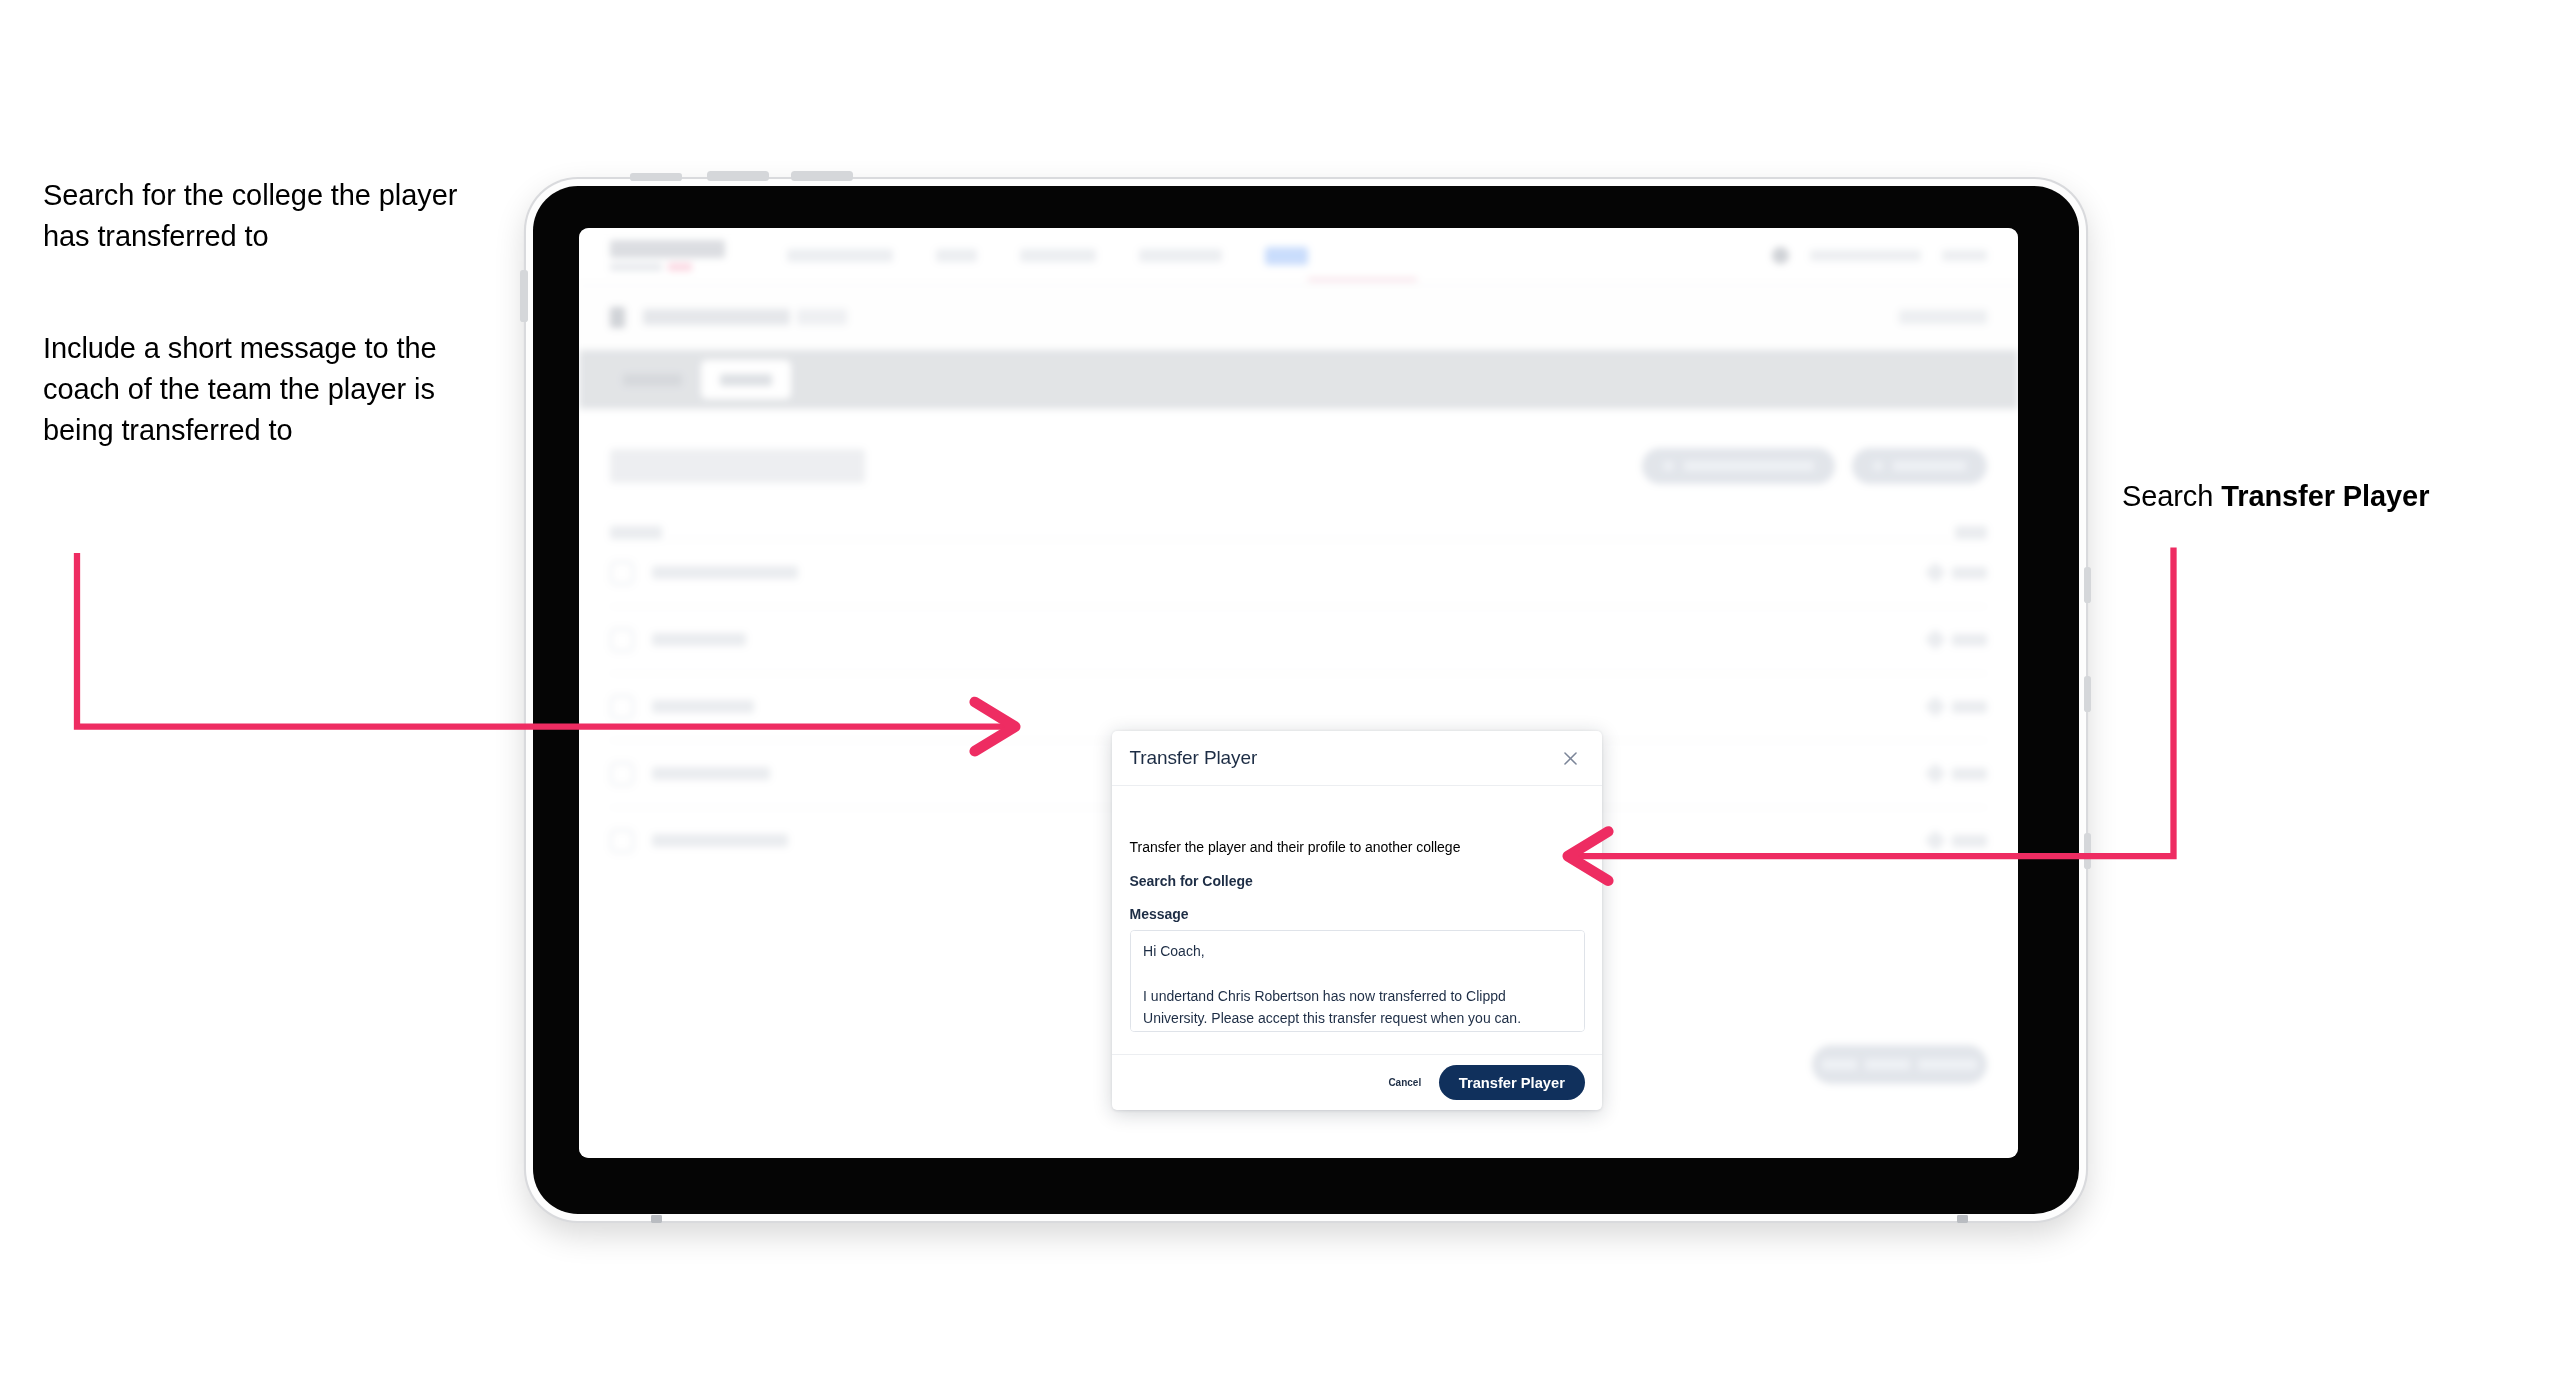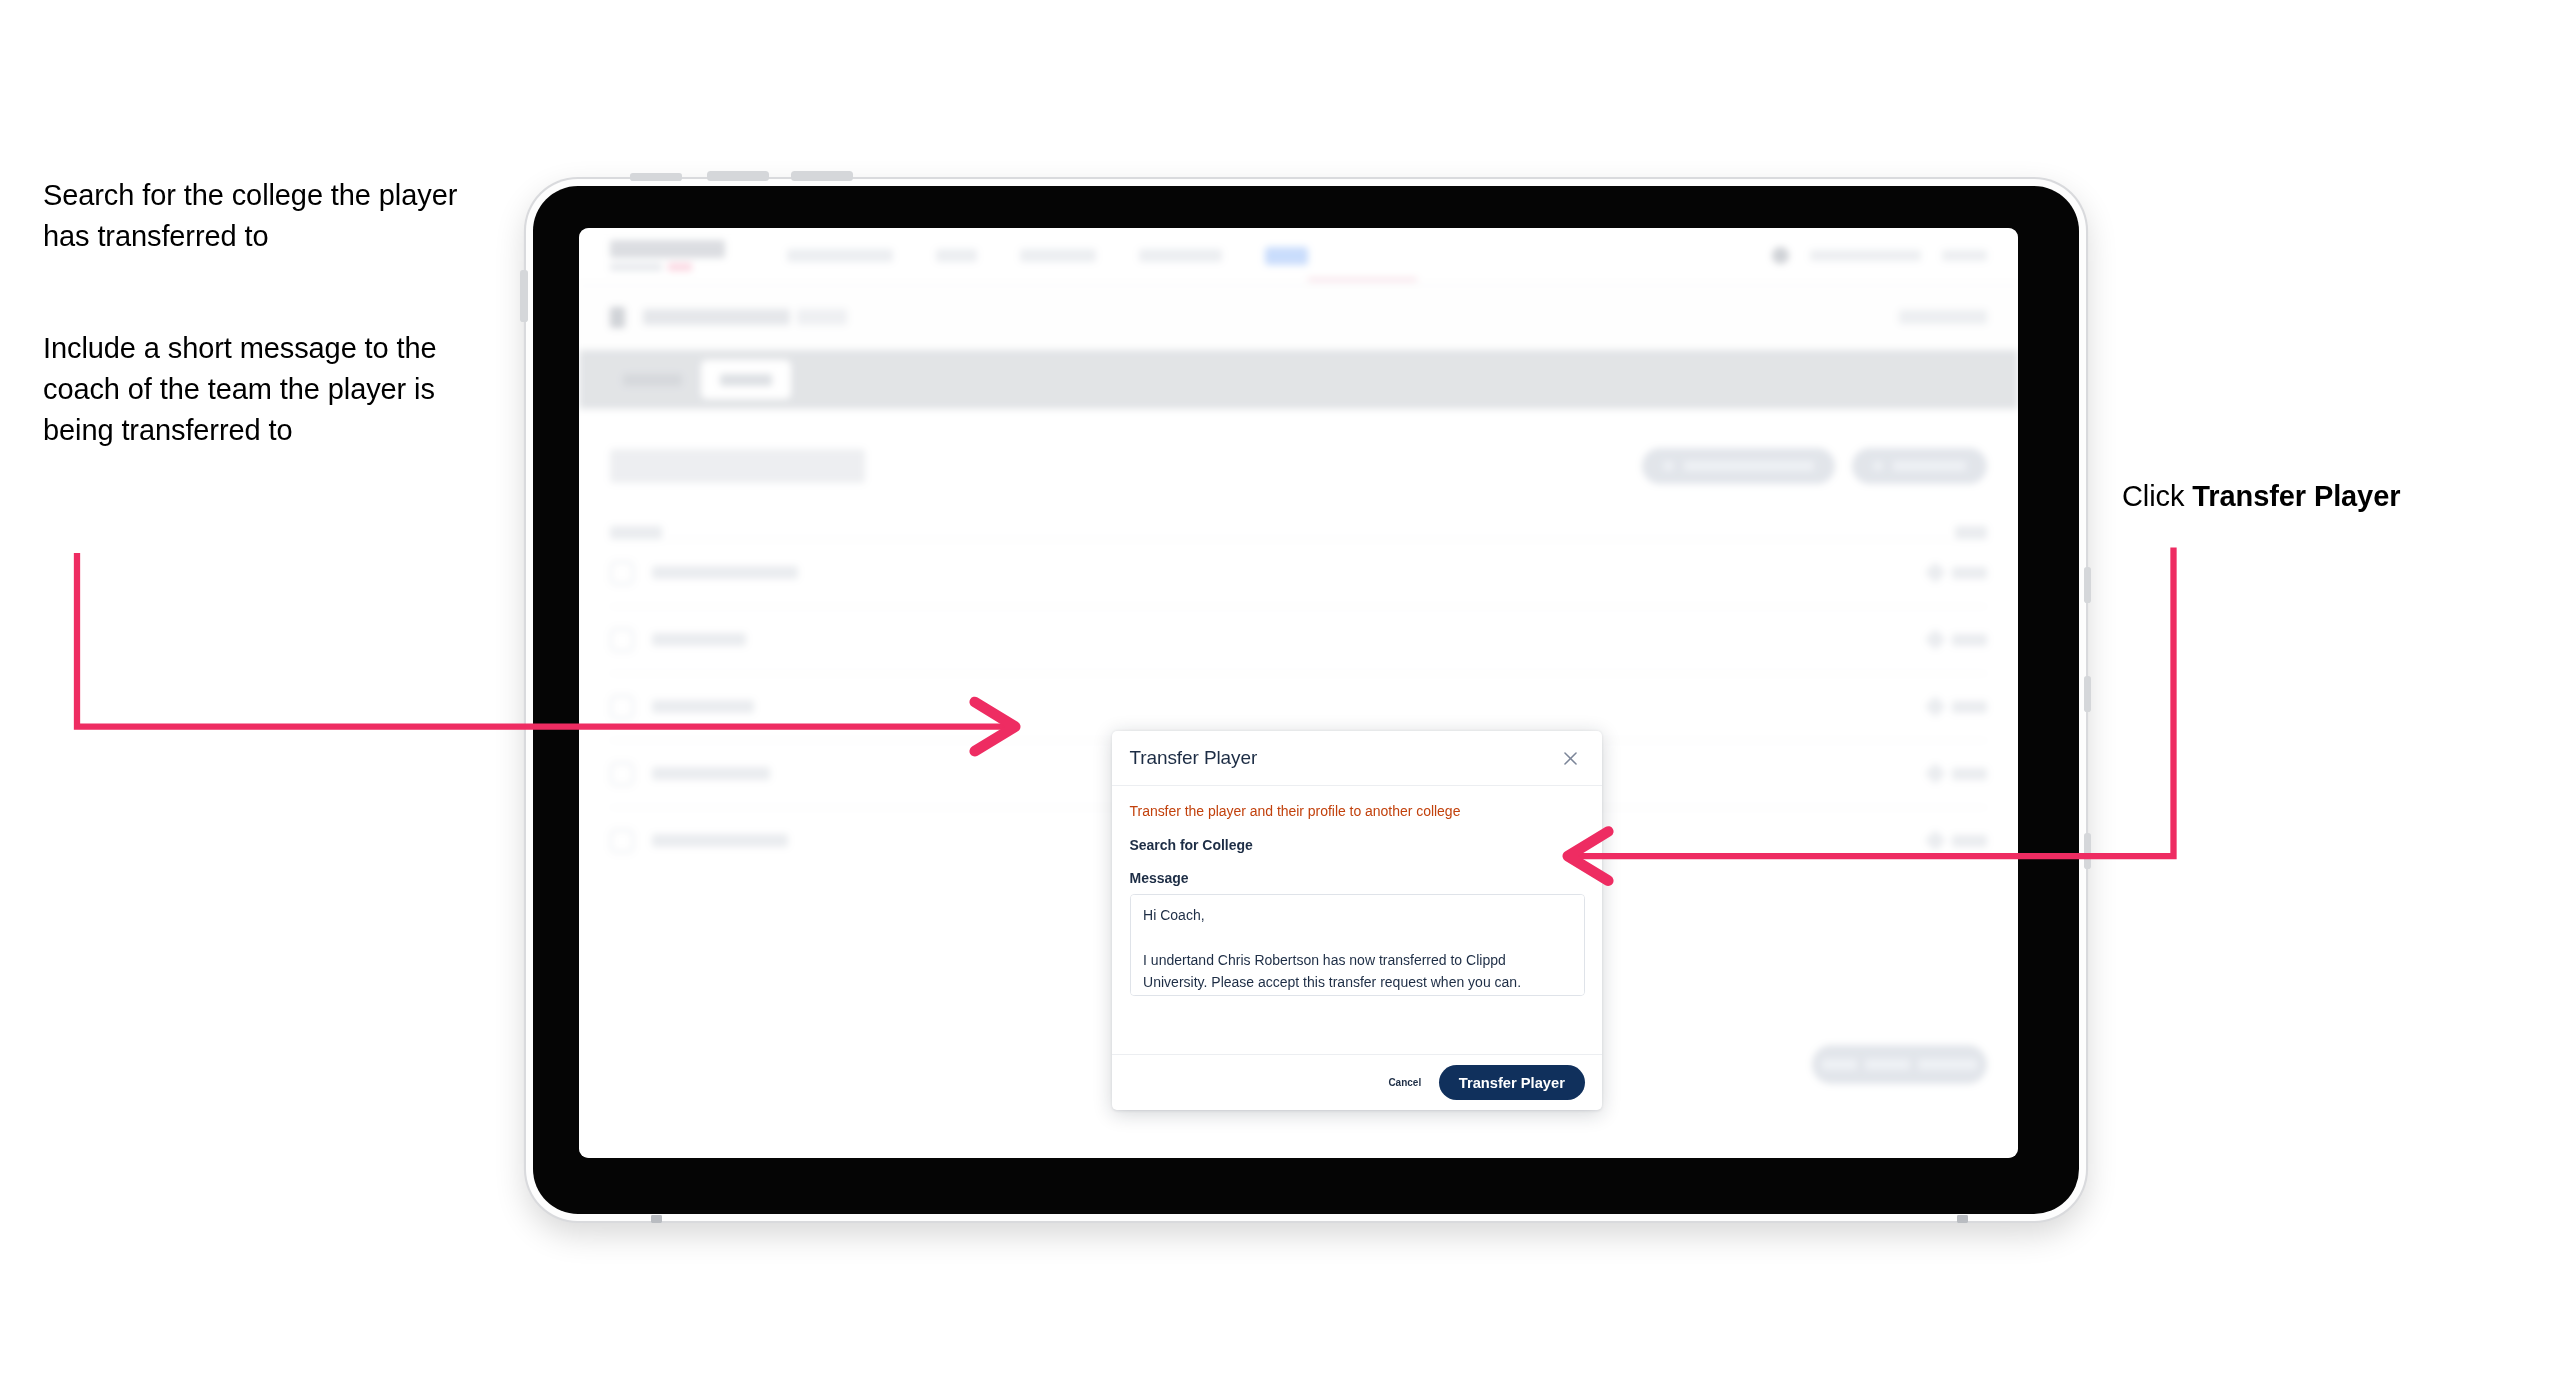--- a/index.html
+++ b/index.html
@@ -143,21 +143,21 @@
   }
   #modal-title { font-size:19px; color:#1d2d45; letter-spacing:-0.1px; }
   #modal-close {
     margin-left:auto; width:28px; height:28px;
     display:flex; align-items:center; justify-content:center;
     cursor:pointer;
   }
   #modal-close svg { width:19px; height:19px; }
 
   #modal-body { flex:1 1 auto; padding:17px 17.5px 5.6px 17.5px; }
-  #modal-desc { font-size:14px; color:#c2410c; letter-spacing:-0.03px; }
+  #modal-desc { font-size:14px; color:#000000; letter-spacing:-0.03px;margin-top:36px; }
 
   .field-label { margin-top:17.5px; font-size:14px; font-weight:bold; color:#1d2d45; letter-spacing:-0.03px; }
   .field-input {
     margin-top:8.4px; width:100%; height:41px;
     border:0.7px solid #dfe3e9; border-radius:4.2px;
     background:#fff;
     font-family:"Liberation Sans", sans-serif;
     font-size:15.4px; color:#1d2d45;
     padding:0 12.6px; outline:none;
   }
@@ -193,21 +193,21 @@
 </style>
 </head>
 <body>
 
 <div id="stage">
 
   <div class="anno" id="anno-left-1">Search for the college the player has transferred to</div>
   <div class="anno" id="anno-left-2">Include a short message to the coach of the team the player is being transferred to</div>
 
   <div class="anno" id="anno-right">
-    <span>Click </span><b>Transfer Player</b>
+    <span>Search </span><b>Transfer Player</b>
   </div>
 
   <div id="tablet">
     <div id="tablet-inner"></div>
 
     <div id="screen">
 
       <div id="app">
 
         <div id="app-nav">

